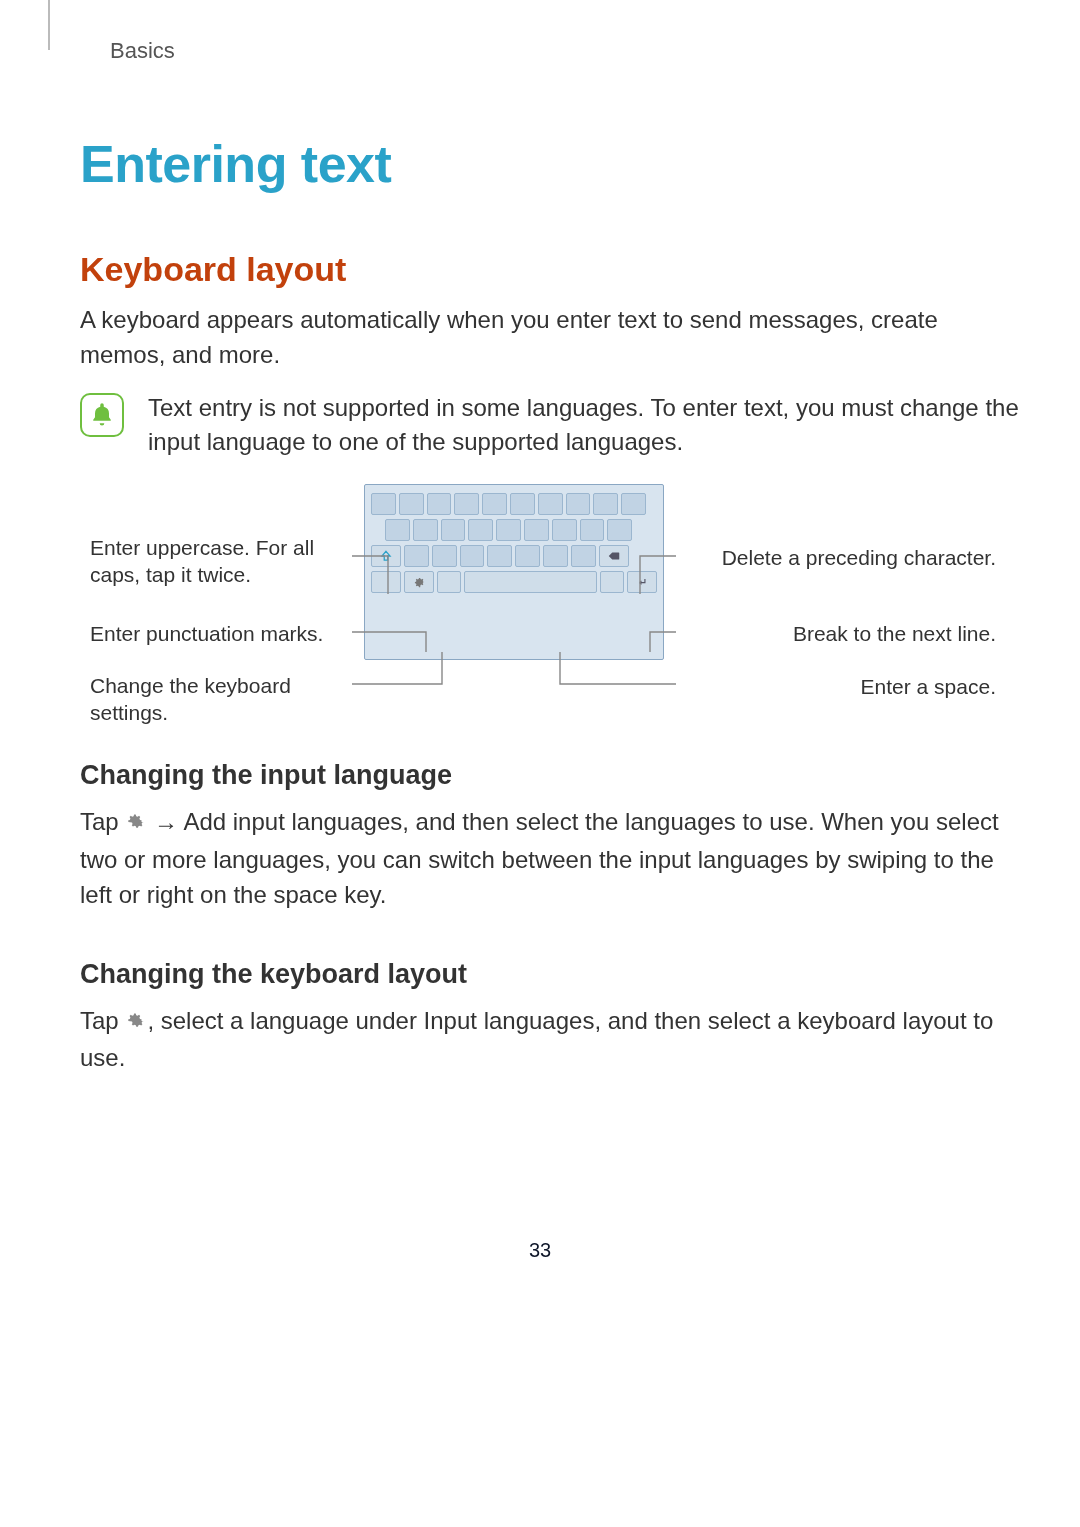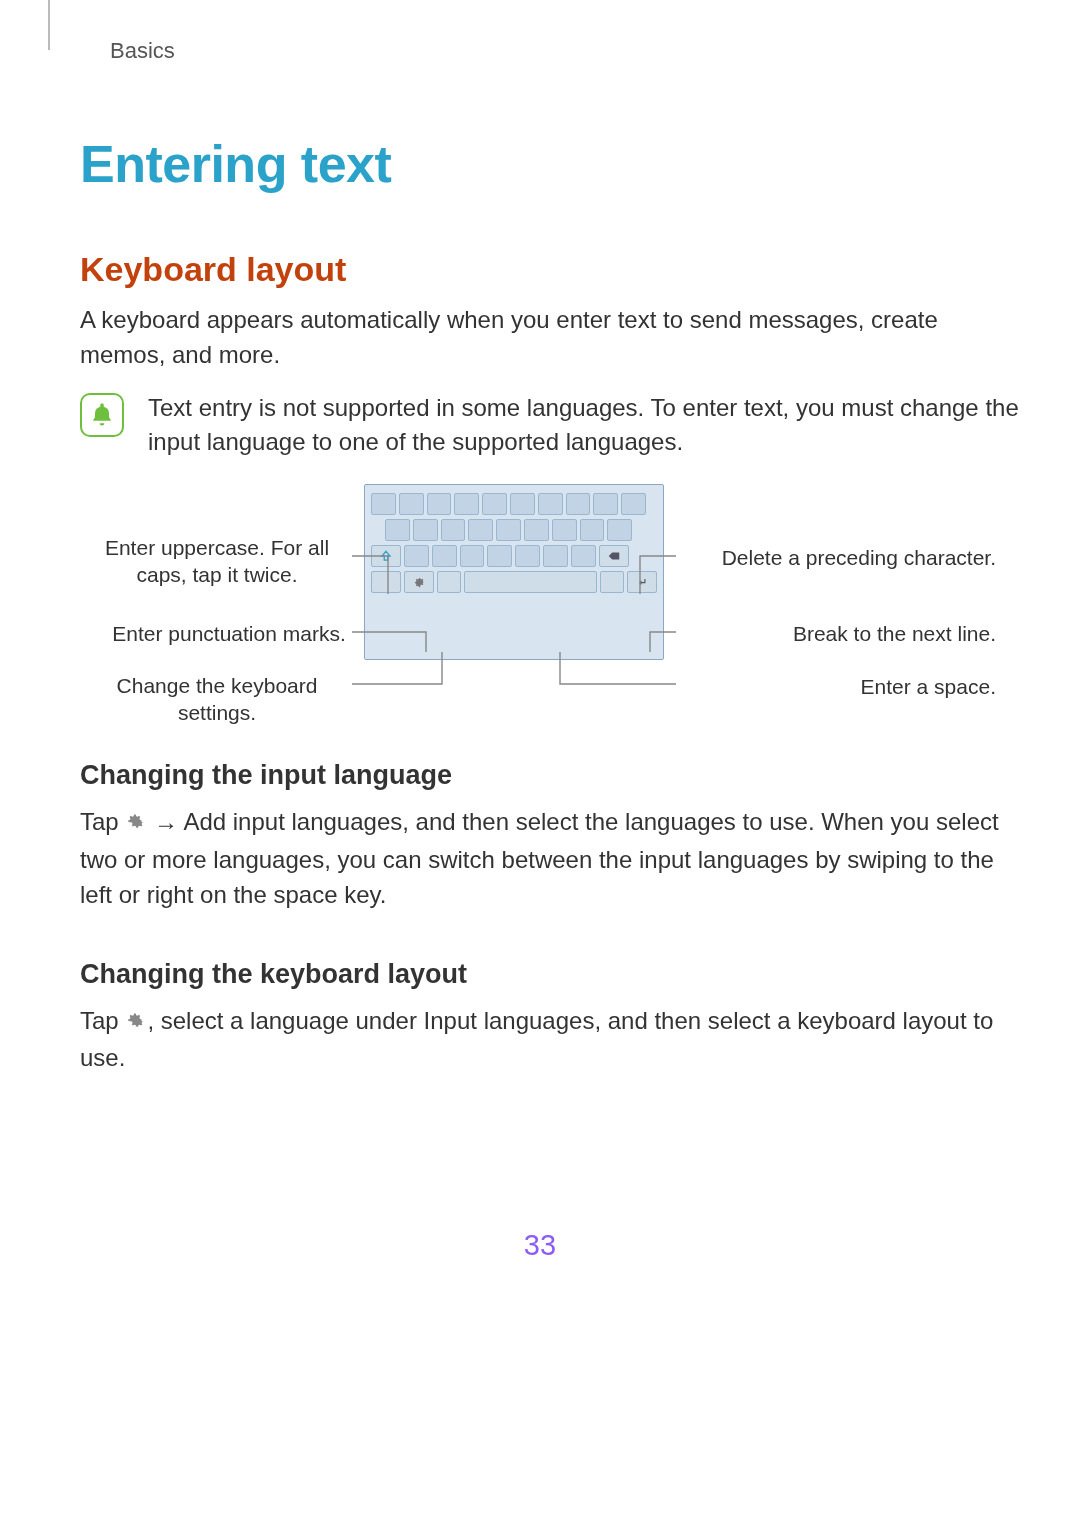--- a/index.html
+++ b/index.html
@@ -34,25 +34,25 @@
   .kb-r3 .mid { width: 24.8px; }
   .kb-r4 { }
   .kb-r4 .sym, .kb-r4 .enter { width: 30px; background:#cfdde9; display:flex; align-items:center; justify-content:center;}
   .kb-r4 .cog { width: 30px; background:#cfdde9; display:flex; align-items:center; justify-content:center;}
   .kb-r4 .space { flex:1; background:#cfdde9; }
   .kb-r4 .comma { width: 24px; background:#cfdde9; }
 
   .key svg { width: 14px; height: 14px; }
 
   .callout { position: absolute; font-size: 21px; color: #333; line-height: 1.3; }
-  .callout.left { text-align: center; }
+  .callout.left { text-align: left; }
   .callout.right { text-align: right; }
   .leader { stroke: #888; stroke-width: 1.4; fill: none; }
 
-  .page-num { position: absolute; bottom: 26px; left: 0; right: 0; text-align: center; font-size: 29px; color: #8b5cf6; }
+  .page-num { position: absolute; bottom: 26px; left: 0; right: 0; text-align: center; font-size: 20px; color: #0f172a; }
 </style>
 </head>
 <body>
 
 <div class="page">
   <div class="margin-bar"></div>
   <div class="breadcrumb">Basics</div>
 
   <div class="h1">Entering text</div>
 
@@ -140,21 +140,21 @@
       <path class="leader" d="M262 200 H352 V168"></path>
 
       <path class="leader" d="M586 72 H550 V110"></path>
 
       <path class="leader" d="M586 148 H560 V168"></path>
 
       <path class="leader" d="M586 200 H470 V168"></path>
     </svg>
 
     <div class="callout left" style="left:0; top:50px; width:254px;">Enter uppercase. For all caps, tap it twice.</div>
-    <div class="callout left" style="left:12px; top:136px; width:254px;">Enter punctuation marks.</div>
+    <div class="callout left" style="left:0; top:136px; width:254px;">Enter punctuation marks.</div>
     <div class="callout left" style="left:0; top:188px; width:254px;">Change the keyboard settings.</div>
 
     <div class="callout right" style="left:596px; top:60px; width:310px;">Delete a preceding character.</div>
     <div class="callout right" style="left:596px; top:136px; width:310px;">Break to the next line.</div>
     <div class="callout right" style="left:596px; top:189px; width:310px;">Enter a space.</div>
   </div>
 
   <div class="h3">Changing the input language</div>
   <p class="body">
     <span>Tap </span>

